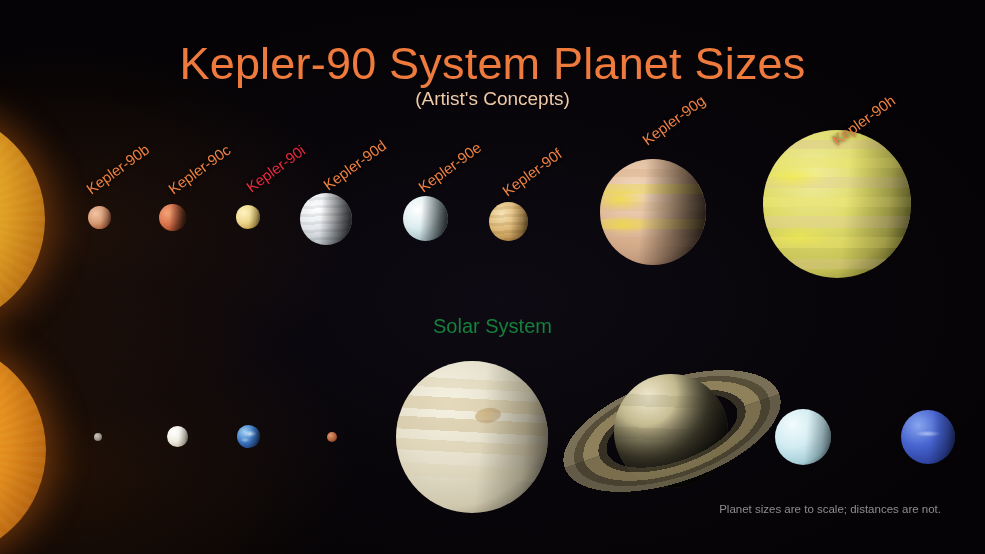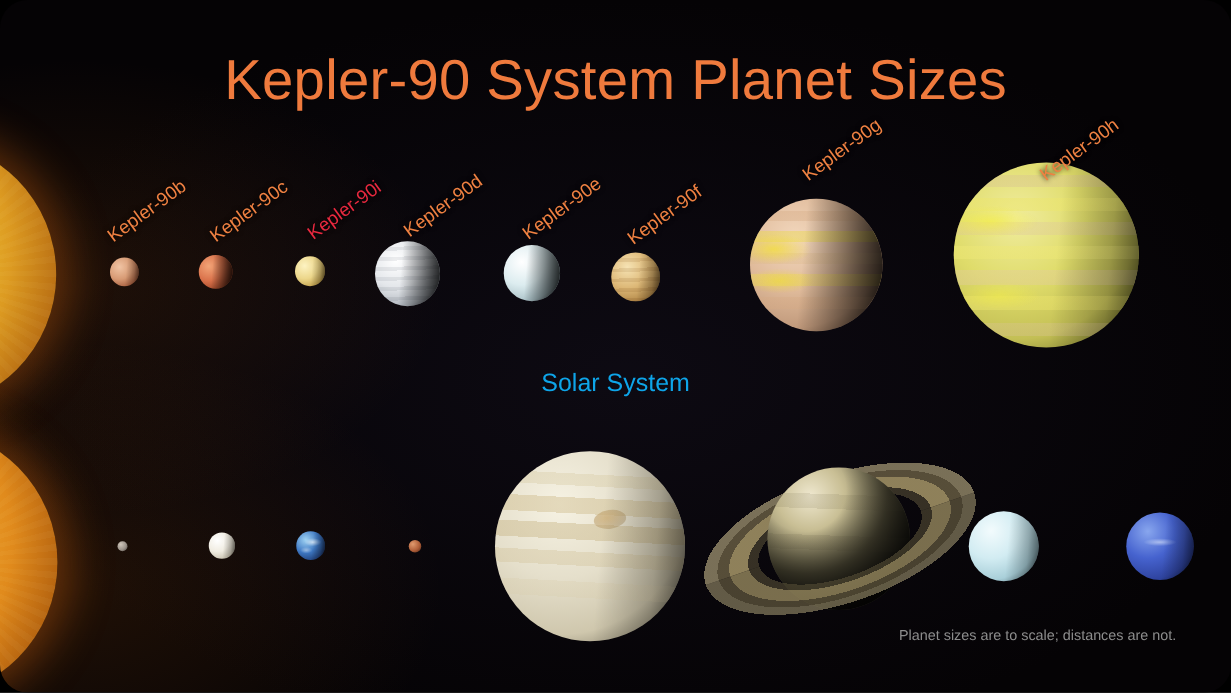--- a/index.html
+++ b/index.html
@@ -7,21 +7,20 @@
     padding: 0;
     background: #000;
   }
   #stage {
     position: relative;
     width: 985px;
     height: 554px;
     background: #050305;
     overflow: hidden;
     font-family: "Liberation Sans", sans-serif;
-    border-radius: 22px;
   }
 
   
   .bg-glow {
     position: absolute;
     inset: 0;
     background:
       radial-gradient(ellipse 420px 260px at 60px 230px, rgba(120,60,10,0.22), rgba(0,0,0,0) 70%),
       radial-gradient(ellipse 420px 280px at 60px 470px, rgba(140,70,10,0.20), rgba(0,0,0,0) 70%),
       radial-gradient(ellipse 700px 400px at 500px 300px, rgba(20,16,30,0.55), rgba(0,0,0,0) 75%);
@@ -47,24 +46,24 @@
     right: 0;
     top: 88px;
     text-align: center;
     font-size: 19px;
     color: #f0c9a6;
   }
   .section-label {
     position: absolute;
     left: 0;
     right: 0;
-    top: 296px;
+    top: 315px;
     text-align: center;
     font-size: 20px;
-    color: #0ea5e9;
+    color: #15803d;
   }
   .footnote {
     position: absolute;
     right: 44px;
     top: 503px;
     font-size: 11.5px;
     color: #8d8d8d;
   }
 
   
@@ -159,20 +158,21 @@
   <div class="bg-glow"></div>
 
   <div class="limb star-kepler">
     <div class="star-grain"></div>
   </div>
   <div class="limb star-sun">
     <div class="star-grain"></div>
   </div>
 
   <div class="title">Kepler-90 System Planet Sizes</div>
+  <div class="subtitle">(Artist's Concepts)</div>
   <div class="section-label">Solar System</div>
   <div class="footnote">Planet sizes are to scale; distances are not.</div>
 
   <div class="body" style="left:88px; top:206px; width:23px; height:23px;
               background: radial-gradient(circle at 33% 33%, #f0c4a4 0%, #d79a74 45%, #a85f3e 78%, #5e2d1a 100%);">
     <div class="term-soft"></div>
   </div>
   <div class="plabel" style="left:88px; top:182px;">Kepler-90b</div>
 
   <div class="body" style="left:159px; top:204px; width:27px; height:27px;

